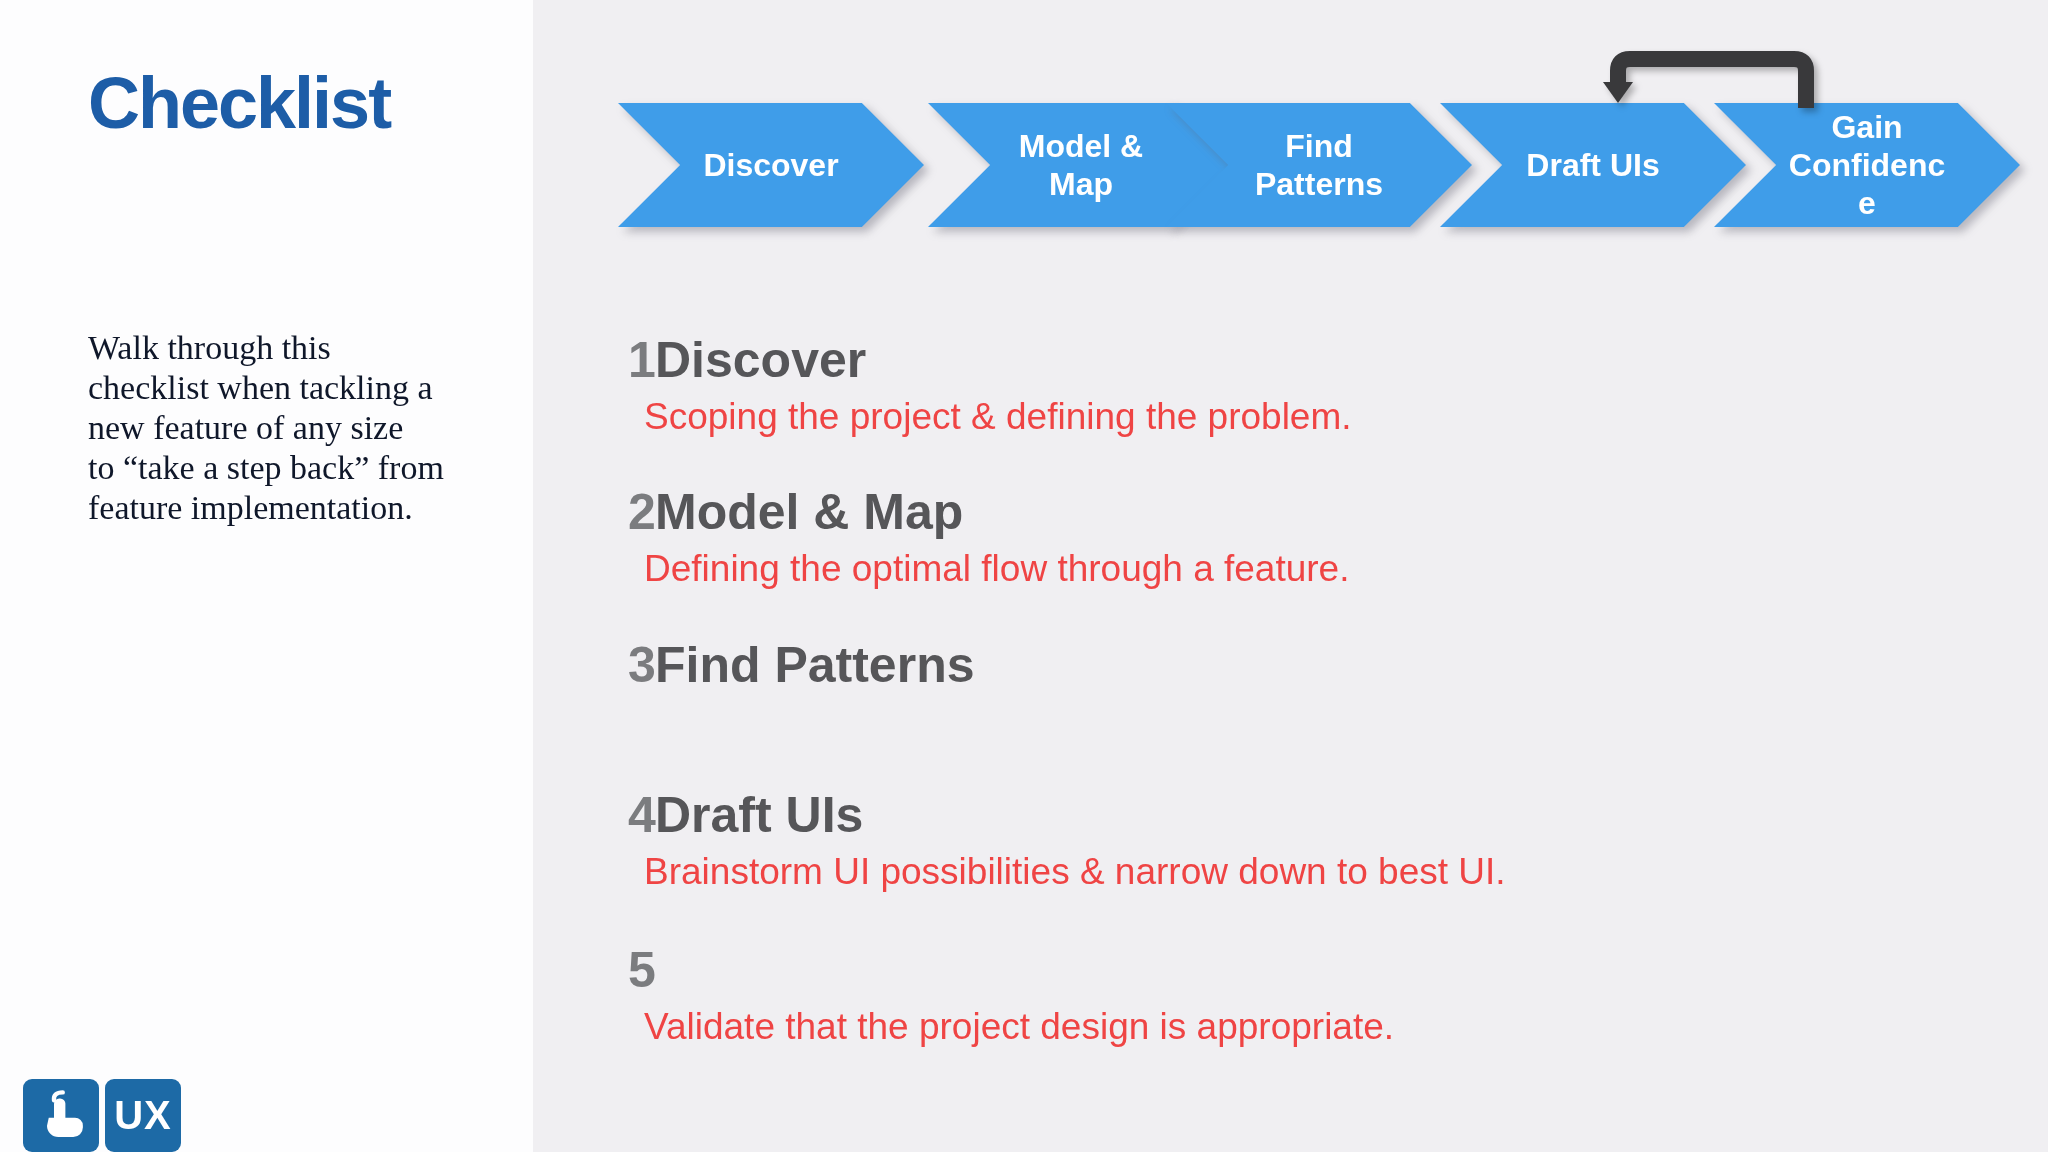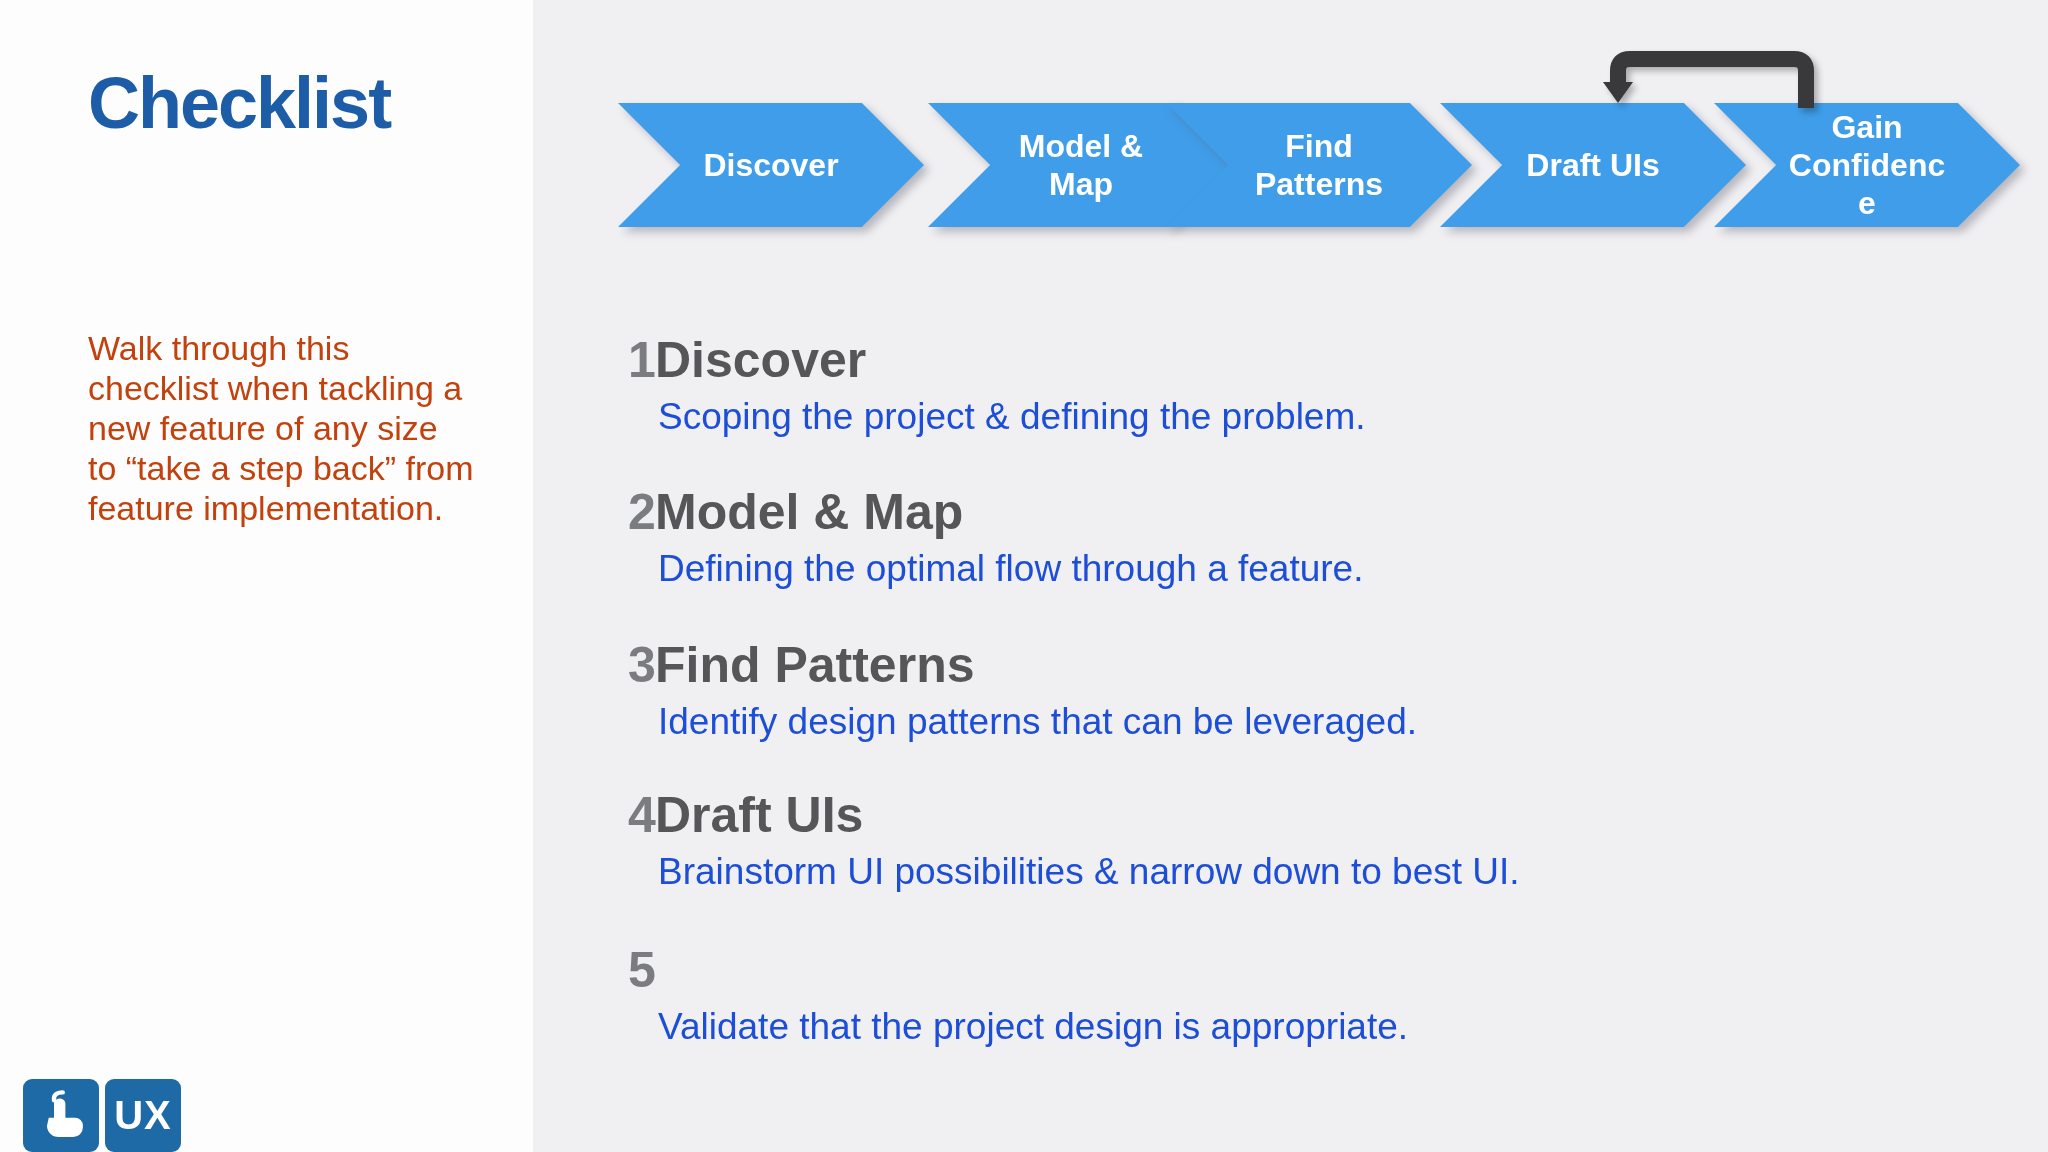--- a/index.html
+++ b/index.html
@@ -13,22 +13,23 @@
     background:#f0eff2;
   }
   
   .page-title {
     position:absolute; left:88px; top:62px;
     font-size:72px; font-weight:bold; letter-spacing:-2px;
     color:#1d5da7; white-space:nowrap;
   }
   .intro-text {
     position:absolute; left:88px; top:328px; width:420px;
-    font-size:34px; line-height:40px; color:#c2410c;
+    font-size:34px; line-height:40px; color:#0f172a;
     white-space:pre-line;
+    font-family:Liberation Serif, serif;
   }
   
   .chev-wrap {
     position:absolute; top:103px; width:306px; height:124px;
     filter:drop-shadow(5px 5px 4px rgba(100,100,115,0.40));
   }
   .chev {
     width:100%; height:100%; background:#3f9de9;
     clip-path:polygon(0% 0%, 79.7% 0%, 100% 50%, 79.7% 100%, 0% 100%, 20.3% 50%);
     display:flex; align-items:center; justify-content:center;
@@ -48,22 +49,22 @@
   .item-head { display:flex; align-items:baseline; }
   .item-num {
     font-size:50px; font-weight:bold; color:#7b7c7f;
     width:27px; flex:0 0 27px; line-height:58px;
   }
   .item-title {
     font-size:50px; font-weight:bold; color:#565659; line-height:58px;
     white-space:nowrap;
   }
   .item-desc {
-    margin-left:30px; margin-top:5px;
-    font-size:37px; line-height:46px; color:#1d4ed8; white-space:nowrap;
+    margin-left:16px; margin-top:5px;
+    font-size:37px; line-height:46px; color:#ef4444; white-space:nowrap;
   }
   .i1 { top:331px; } .i2 { top:483px; } .i3 { top:636px; }
   .i4 { top:786px; } .i5 { top:941px; }
   
   .logo { position:absolute; left:23px; top:1055px; display:flex; gap:6px; }
   .logo-tile {
     width:76px; height:73px; background:#1d6aa6; border-radius:9px;
     display:flex; align-items:center; justify-content:center;margin-top:24px;
   }
   .logo-ux-label {
@@ -134,21 +135,20 @@
         <span class="item-num">2</span>
         <span class="item-title">Model &amp; Map</span>
       </div>
       <div class="item-desc">Defining the optimal flow through a feature.</div>
     </div>
     <div class="item i3">
       <div class="item-head">
         <span class="item-num">3</span>
         <span class="item-title">Find Patterns</span>
       </div>
-      <div class="item-desc">Identify design patterns that can be leveraged.</div>
     </div>
     <div class="item i4">
       <div class="item-head">
         <span class="item-num">4</span>
         <span class="item-title">Draft UIs</span>
       </div>
       <div class="item-desc">Brainstorm UI possibilities &amp; narrow down to best UI.</div>
     </div>
     <div class="item i5">
       <div class="item-head">

